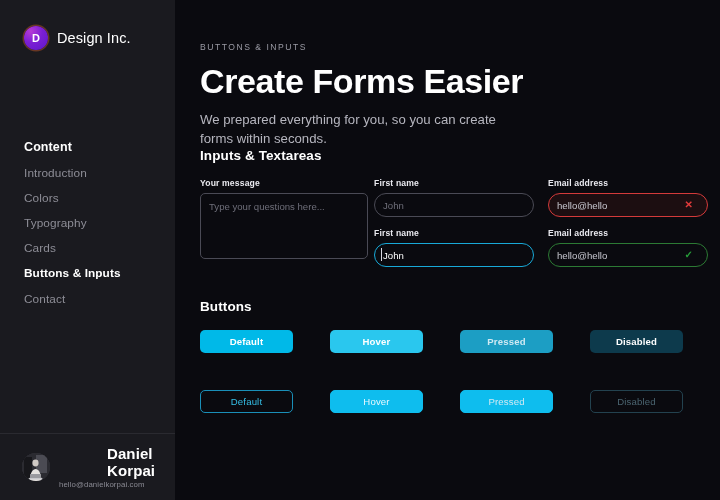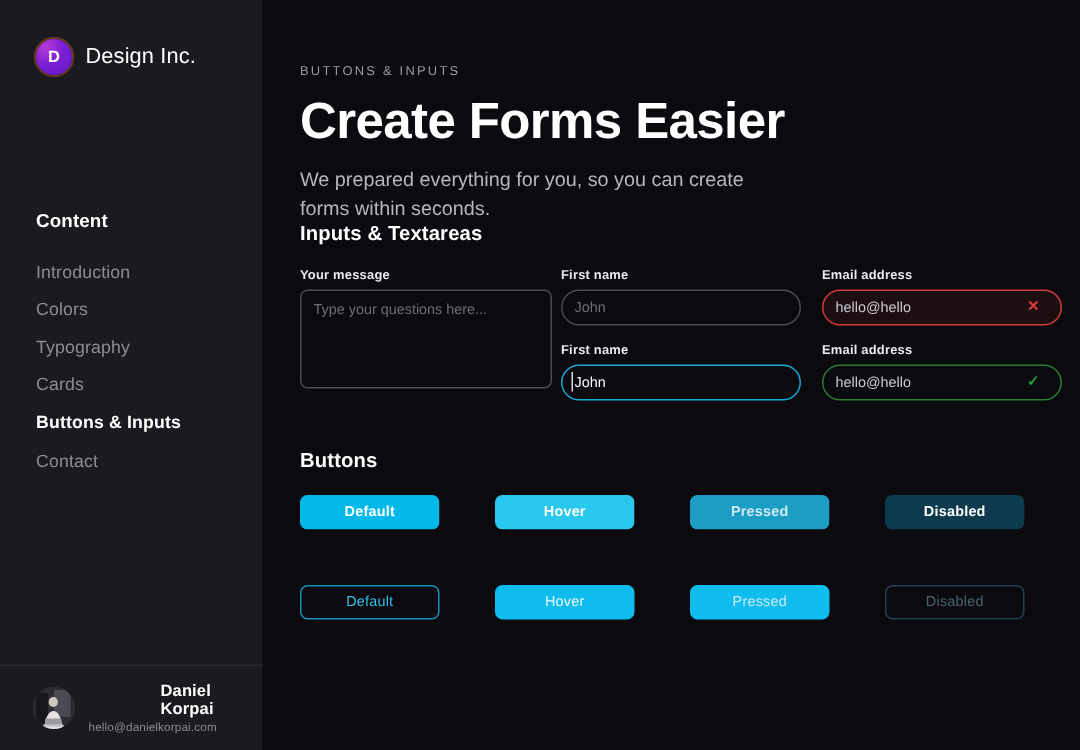--- a/index.html
+++ b/index.html
@@ -48,21 +48,21 @@
   }
 
   .nav {
     margin-top: 90px;
     padding-left: 24px;
   }
   .nav-heading {
     font-size: 12.5px;
     font-weight: bold;
     color: #ffffff;
-    margin-bottom: 14px;
+    margin-bottom: 6px;
     letter-spacing: .1px;
   }
   .nav-item {
     font-size: 11.8px;
     color: #8d8d96;
     padding: 5.6px 0;
     cursor: pointer;
     letter-spacing: .1px;
   }
   .nav-item.active {
@@ -81,21 +81,21 @@
   .avatar {
     width: 28px; height: 28px;
     border-radius: 50%;
     overflow: hidden;
     flex: 0 0 28px;
     background: #3a3a40;
     position: relative;
   }
   .avatar svg { display: block; width: 28px; height: 28px; }
   .user-meta { display: flex; flex-direction: column; gap: 1px; min-width: 0; }
-  .user-name { font-size: 11px; font-weight: bold; color: #fff; letter-spacing: .1px; padding-left: 48px; }
+  .user-name { font-size: 15px; font-weight: bold; color: #fff; letter-spacing: .1px; padding-left: 48px; }
   .user-mail { font-size: 7.8px; color: #8a8a93; letter-spacing: .1px; }
 
   
   .main {
     flex: 1 1 auto;
     height: 500px;
     background: #0a0a0f;
     padding: 42px 0 0 25px;
     overflow: hidden;
   }

